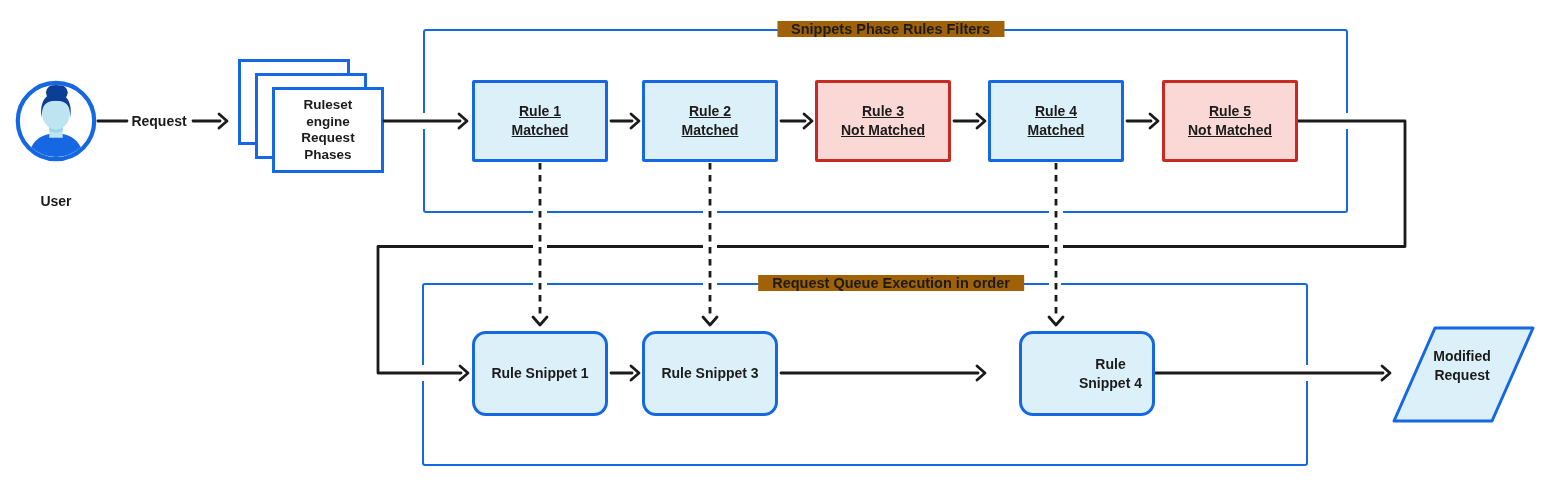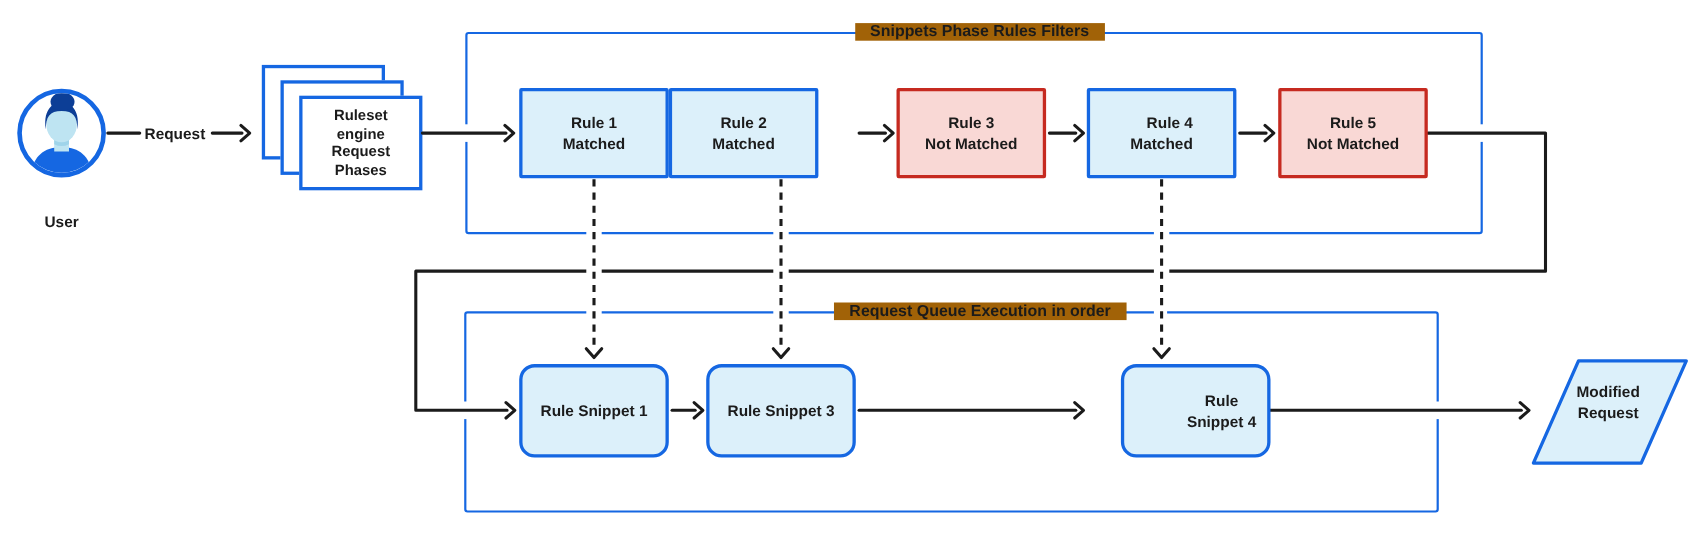--- a/index.html
+++ b/index.html
@@ -32,21 +32,21 @@
   .group2{left:422px;top:283px;width:886px;height:183px;}
   .group-title{position:absolute;top:-10px;left:50%;background:#a16207;padding:0 14px;
     font-weight:700;font-size:14.5px;white-space:nowrap;}
   .title1{transform:translateX(calc(-50% + 5px));}
   .title2{transform:translateX(calc(-50% + 26px));}
   .connectors{position:absolute;left:0;top:0;width:1546px;height:491px;pointer-events:none;}
   .node{position:absolute;box-sizing:border-box;display:flex;align-items:center;justify-content:center;
     text-align:center;font-weight:700;font-size:14px;line-height:19px;border-radius:2px;}
   .node.blue{background:var(--lightblue);border:3px solid var(--blue);}
   .node.red{background:var(--lightred);border:3px solid var(--red);}
-  .rule{top:80px;width:136px;height:82px;}
+  .rule{top:80px;width:136px;height:82px;text-decoration:underline;}
   .snippet{top:331px;width:136px;height:85px;border-radius:14px;}
   .output-label{left:1398px;top:347px;width:128px;line-height:19px;}
 </style>
 </head>
 <body>
 
 <div class="canvas">
 
   <div class="avatar">
     <svg viewBox="0 0 100 100">
@@ -151,33 +151,33 @@
 
     <polygon points="1435,328 1533,328 1492,421 1394,421" fill="#DCF0FA" stroke="#1567E2" stroke-width="3" stroke-linejoin="round"></polygon>
   </svg>
 
   <div class="node rule blue" style="left:472px;">
     <div>
       <div>Rule 1</div>
       <div>Matched</div>
     </div>
   </div>
-  <div class="node rule blue" style="left:608px;text-align:center;">
+  <div class="node rule blue" style="left:642px;text-align:center;">
     <div>
       <div>Rule 2</div>
       <div>Matched</div>
     </div>
   </div>
   <div class="node rule red" style="left:815px;">
     <div>
       <div>Rule 3</div>
       <div>Not Matched</div>
     </div>
   </div>
-  <div class="node rule blue" style="left:988px;text-align:right;">
+  <div class="node rule blue" style="left:988px;">
     <div>
       <div>Rule 4</div>
       <div>Matched</div>
     </div>
   </div>
   <div class="node rule red" style="left:1162px;">
     <div>
       <div>Rule 5</div>
       <div>Not Matched</div>
     </div>

